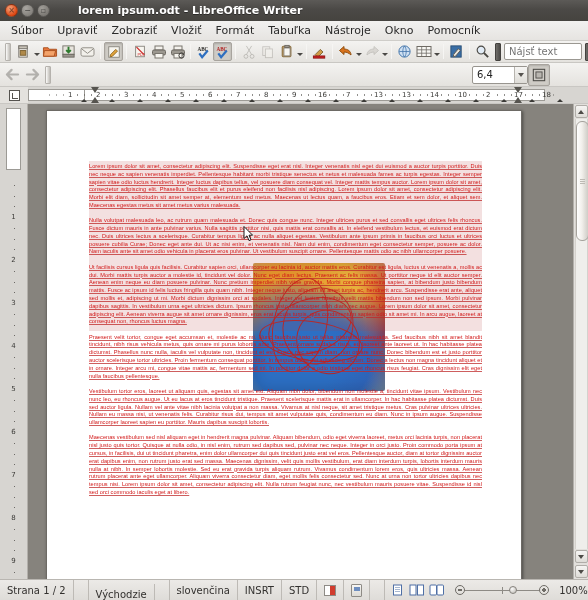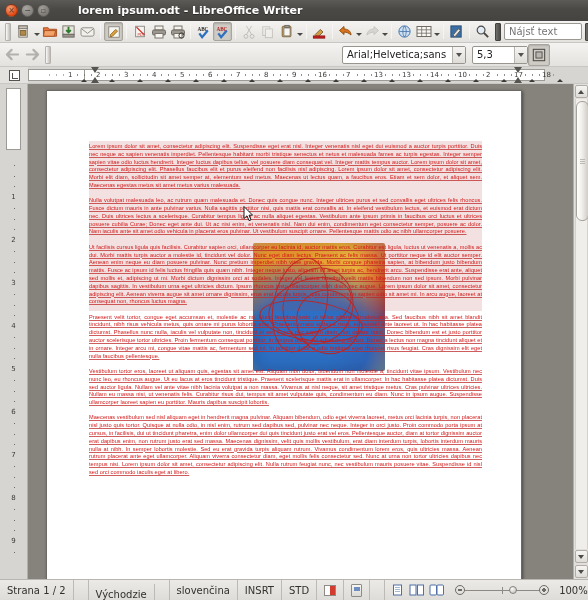--- a/index.html
+++ b/index.html
@@ -510,20 +510,31 @@
       <div class="win-btn min">
           <span>−</span>
         </div>
       <div class="win-btn max">
           <span>▫</span>
         </div>
     </div>
     <div class="title-text">lorem ipsum.odt - LibreOffice Writer</div>
   </div>
 
+  <div class="menubar">
+    <div class="menu-item">Súbor</div>
+    <div class="menu-item">Upraviť</div>
+    <div class="menu-item">Zobraziť</div>
+    <div class="menu-item">Vložiť</div>
+    <div class="menu-item">Formát</div>
+    <div class="menu-item">Tabuľka</div>
+    <div class="menu-item">Nástroje</div>
+    <div class="menu-item">Okno</div>
+    <div class="menu-item">Pomocník</div>
+  </div>
 
   <div class="toolbar">
     <div class="grip"></div>
 
     <div class="tb-btn">
       <svg width="15" height="15" viewBox="0 0 16 16">
         <rect x="3" y="2" width="9" height="12" fill="#f3f1ec" stroke="#77736c"></rect>
         <rect x="3" y="2" width="9" height="3" fill="#c8c3b8" stroke="#77736c"></rect>
         <rect x="4.5" y="7" width="6" height="5" fill="#b08a4a" stroke="#7a5f2e"></rect>
       </svg>
@@ -715,28 +726,22 @@
     </div>
     <div class="nav-arrow">
       <svg width="15" height="13" viewBox="0 0 16 14">
         <path d="M2 7h11M9 2l5 5-5 5" fill="none" stroke="#6e6b66" stroke-width="2.4" stroke-linecap="round" stroke-linejoin="round"></path>
       </svg>
     </div>
     <div class="grip"></div>
 
     <div style="flex:1 1 auto;"></div>
 
-    <div class="combo font-combo">
-      <div class="val">Arial;Helvetica;sans</div>
-      <div class="arrow">
-          <i></i>
-        </div>
-    </div>
     <div class="combo size-combo">
-      <div class="val">5,3</div>
+      <div class="val">6,4</div>
       <div class="arrow">
           <i></i>
         </div>
     </div>
 
     <div class="char-btn">
       <svg width="14" height="14" viewBox="0 0 16 16">
         <rect x="1.5" y="1.5" width="13" height="13" fill="none" stroke="#4b4945" stroke-width="1.2"></rect>
         <rect x="4.5" y="4.5" width="7" height="7" fill="#b9b6b0" stroke="#4b4945"></rect>
       </svg>

